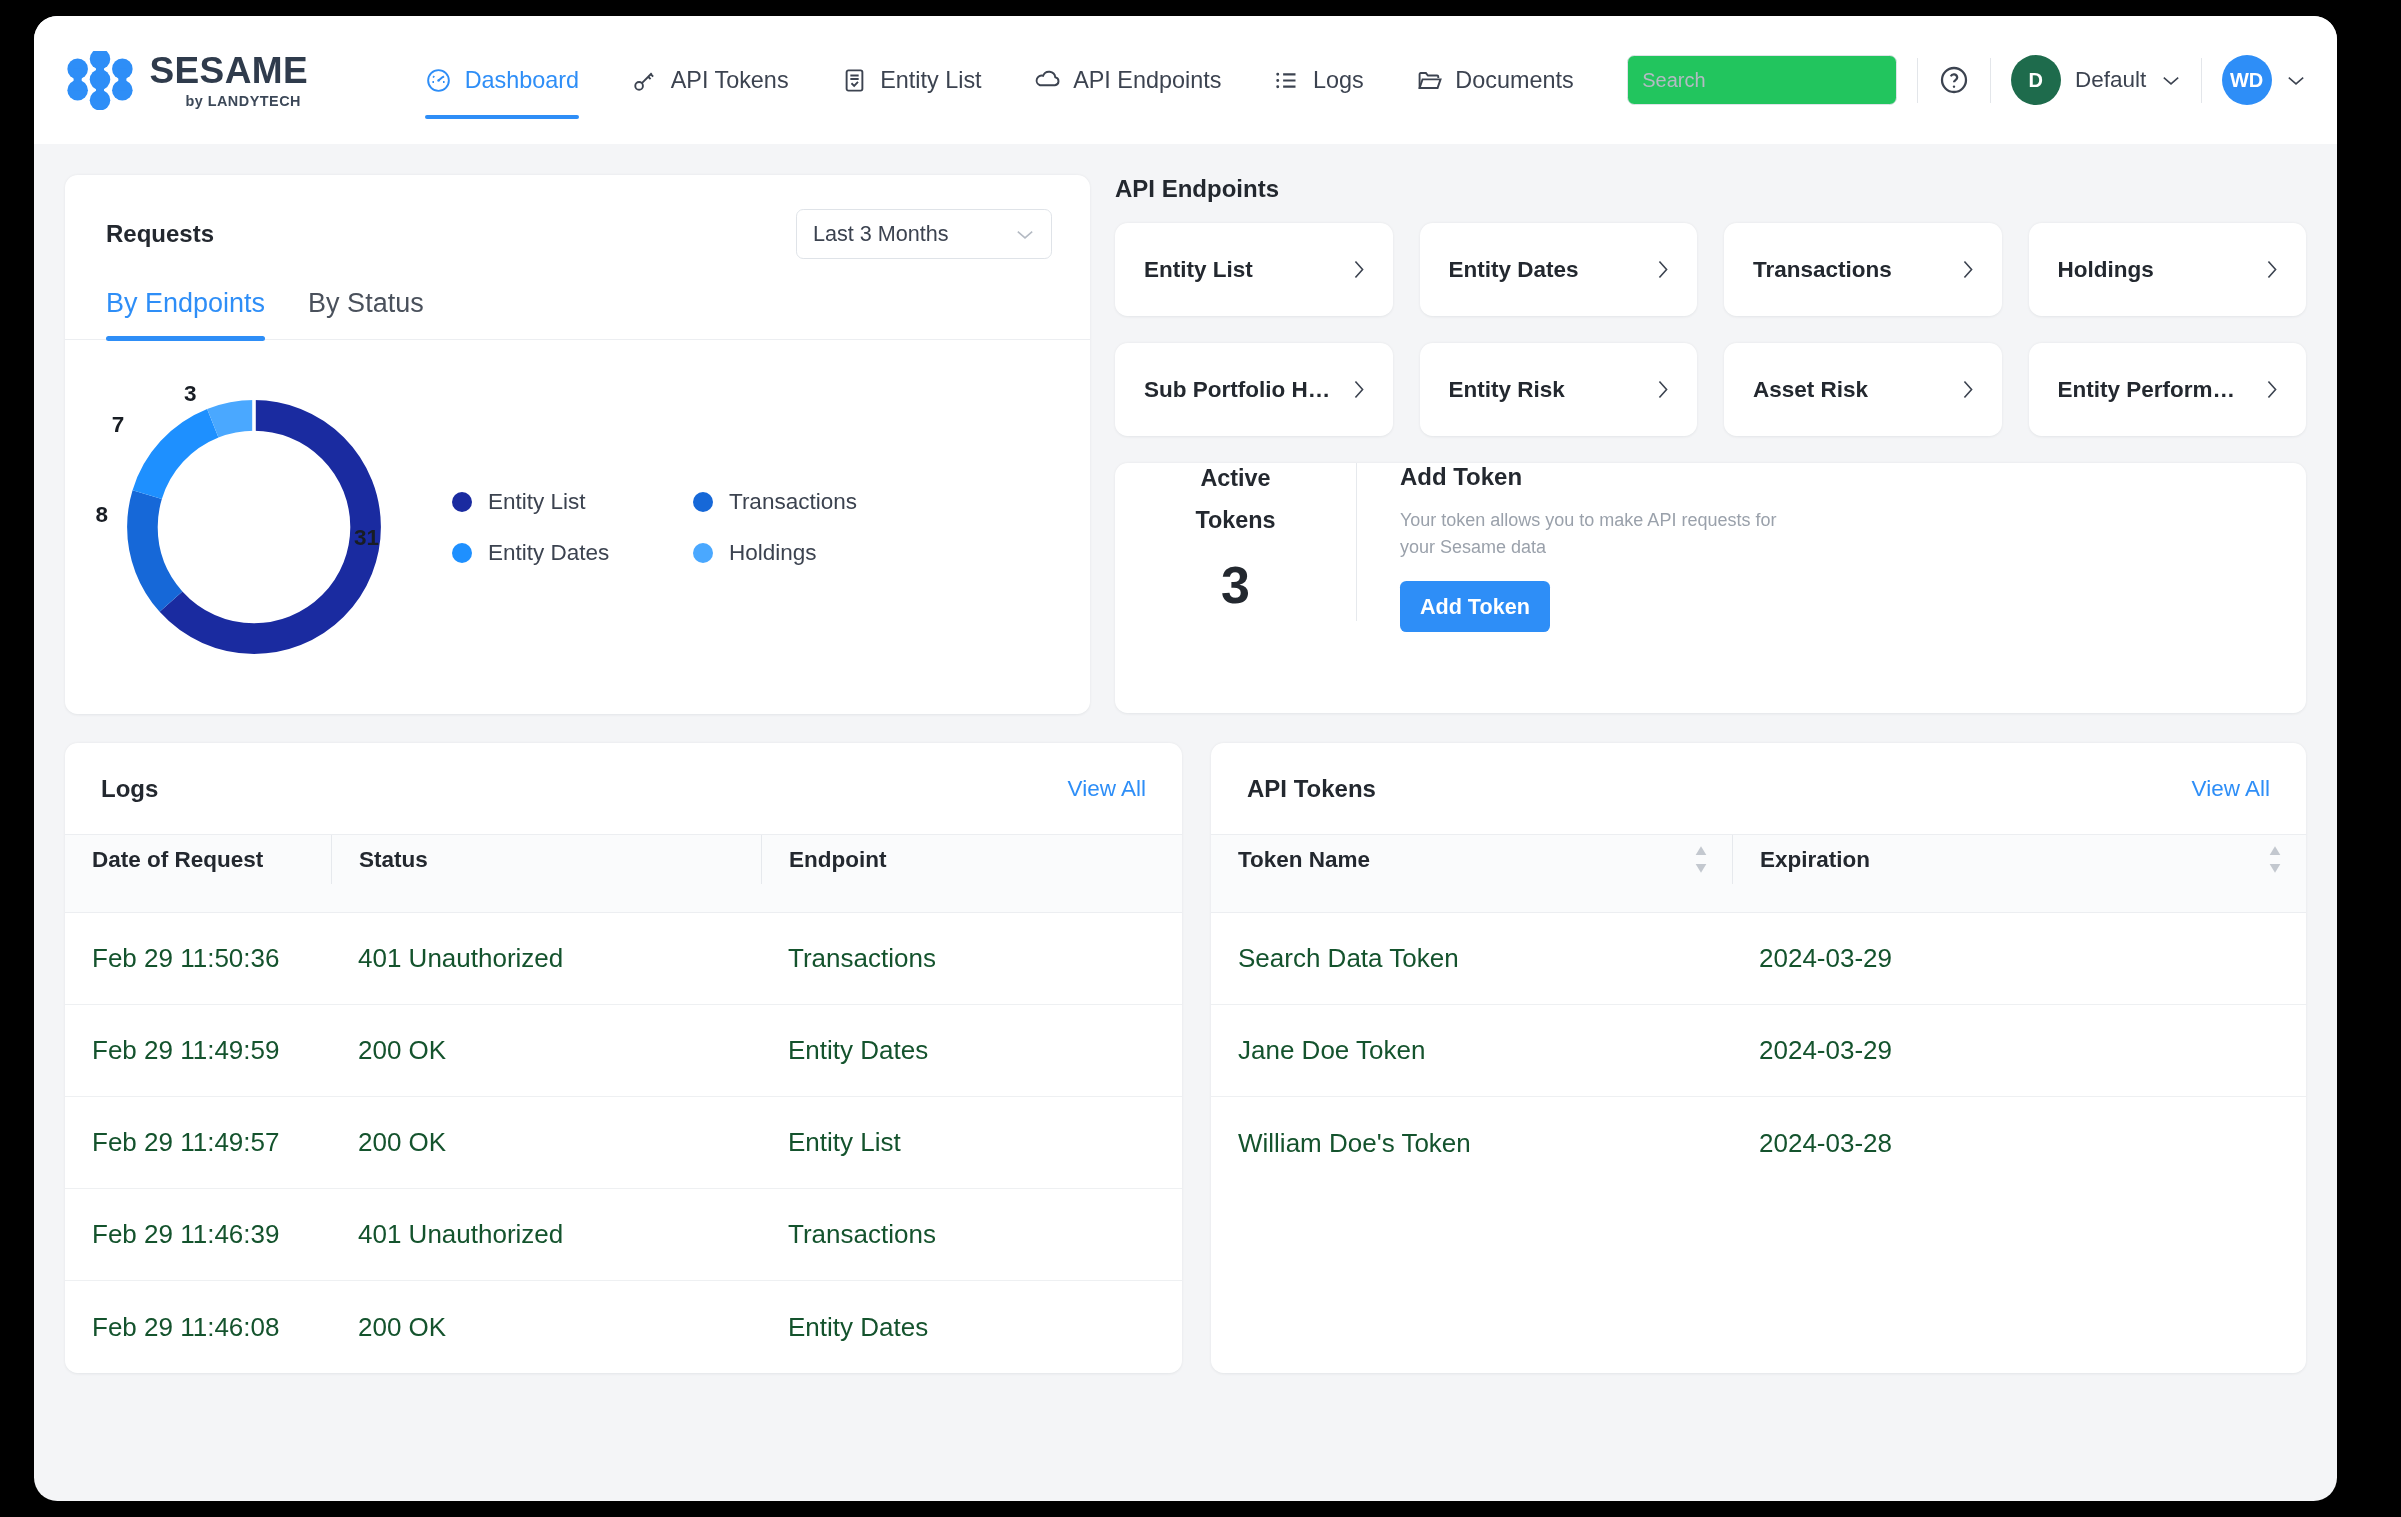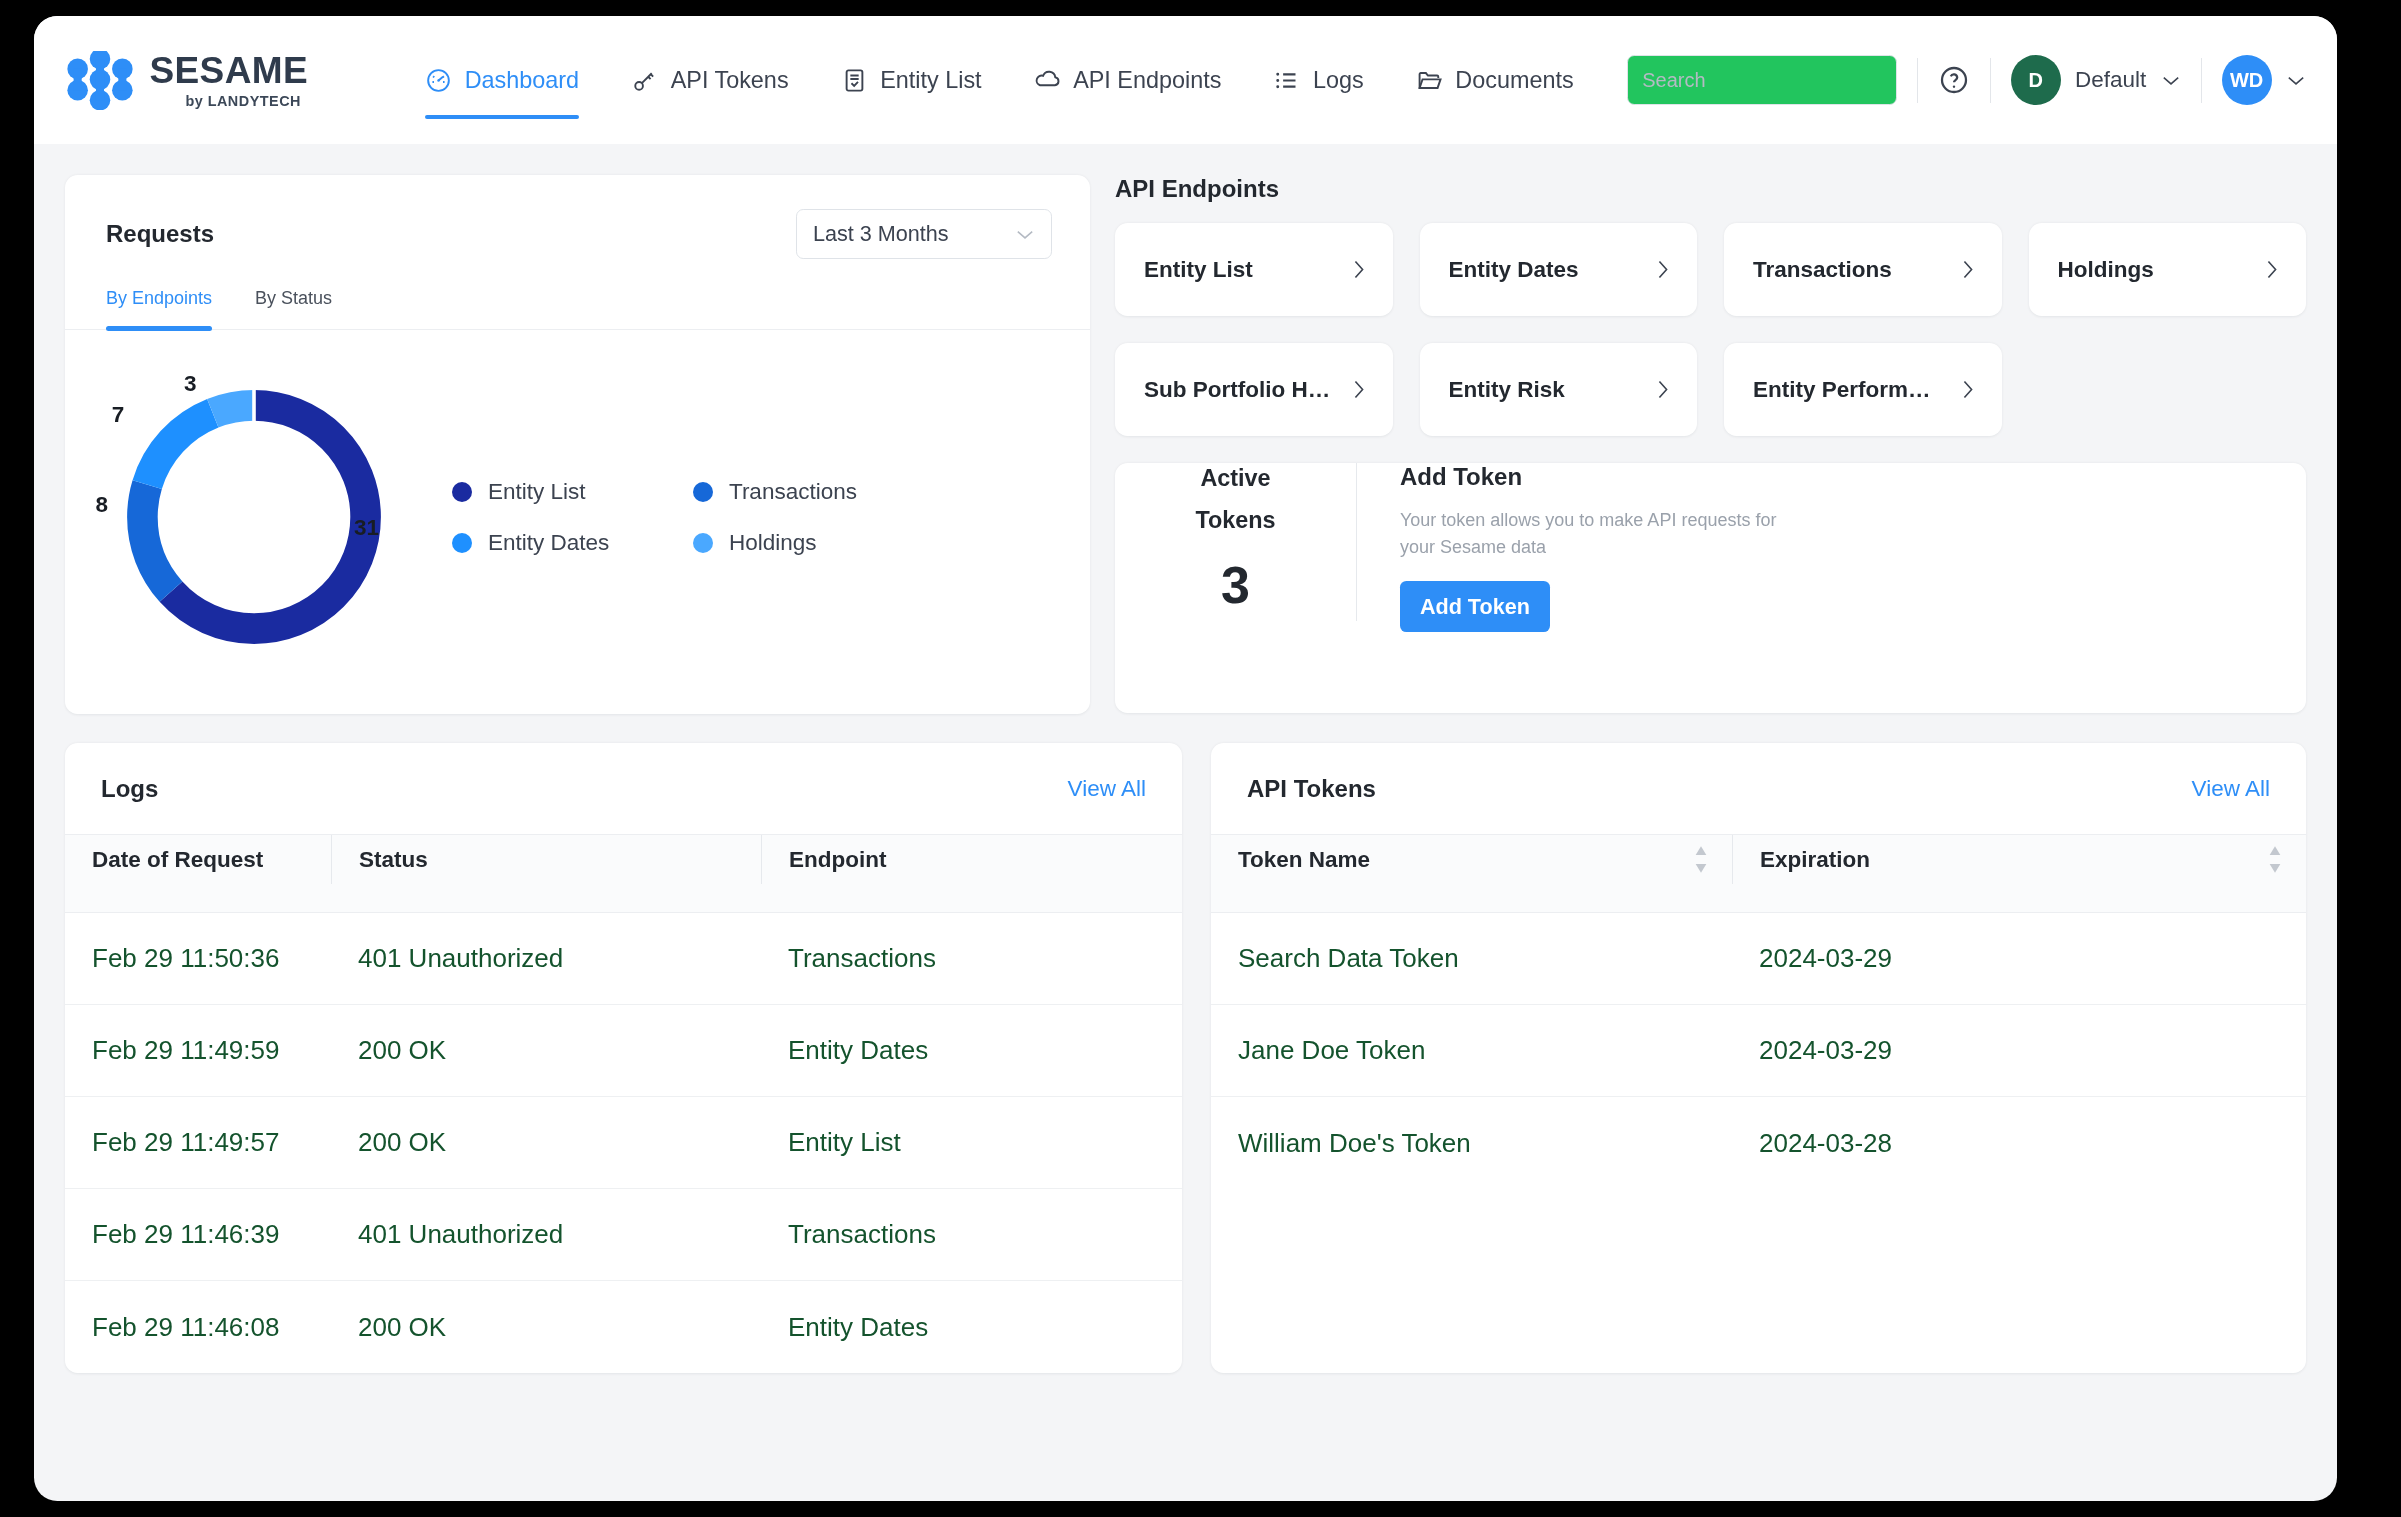--- a/index.html
+++ b/index.html
@@ -106,21 +106,21 @@
     display: flex; align-items: center; justify-content: space-between;
     padding: 0 16px; font-size: 21.6px; color: #3c4350;
     cursor: pointer; background: #fff;
   }
   .tabs {
     display: flex; gap: 0; padding: 0 41px;
     margin-top: 29px;
     border-bottom: 1.8px solid #eceef1;
   }
   .tab {
-    font-size: 18px; color: #4a515c; padding: 0 0 20px 0;
+    font-size: 27px; color: #4a515c; padding: 0 0 20px 0;
     margin-right: 43px; cursor: pointer; position: relative;
   }
   .tab.active { color: #2e8ef7; }
   .tab.active::after {
     content: ""; position: absolute; left: 0; right: 0; bottom: -1.8px;
     height: 4.5px; background: #2e8ef7; border-radius: 2.7px;
   }
 
   .chart-area {
     display: flex; align-items: center; padding: 52px 0 0 54px; gap: 63px;
@@ -439,20 +439,26 @@
                 <path d="M6 5l8 9-8 9"></path>
               </svg>
           </div>
           <div class="endpoint-card">
             <span class="endpoint-label">Entity Risk</span>
             <svg class="chev" viewBox="0 0 20 28" fill="none" stroke="#3c4350" stroke-width="1.8">
                 <path d="M6 5l8 9-8 9"></path>
               </svg>
           </div>
           <div class="endpoint-card">
+            <span class="endpoint-label">Asset Risk</span>
+            <svg class="chev" viewBox="0 0 20 28" fill="none" stroke="#3c4350" stroke-width="1.8">
+                <path d="M6 5l8 9-8 9"></path>
+              </svg>
+          </div>
+          <div class="endpoint-card">
             <span class="endpoint-label">Entity Perform…</span>
             <svg class="chev" viewBox="0 0 20 28" fill="none" stroke="#3c4350" stroke-width="1.8">
                 <path d="M6 5l8 9-8 9"></path>
               </svg>
           </div>
         </div>
 
         <div class="token-card">
           <div class="active-tokens">
             <div class="at-label">Active</div>

